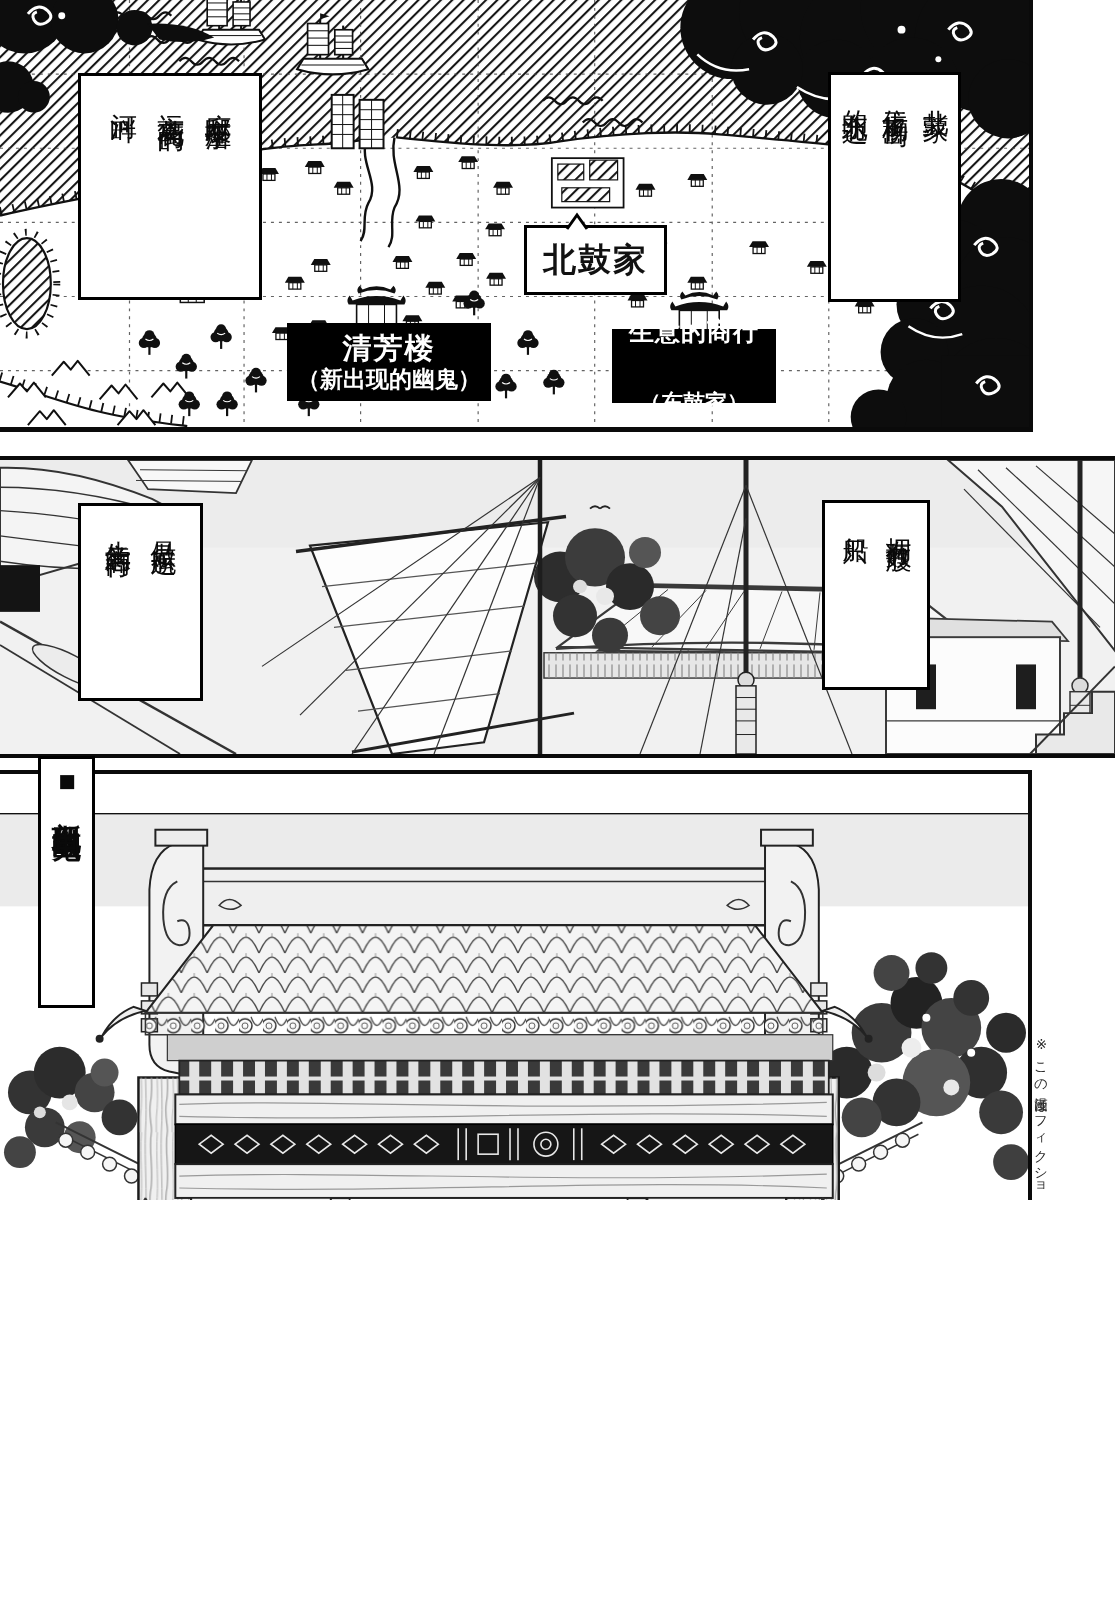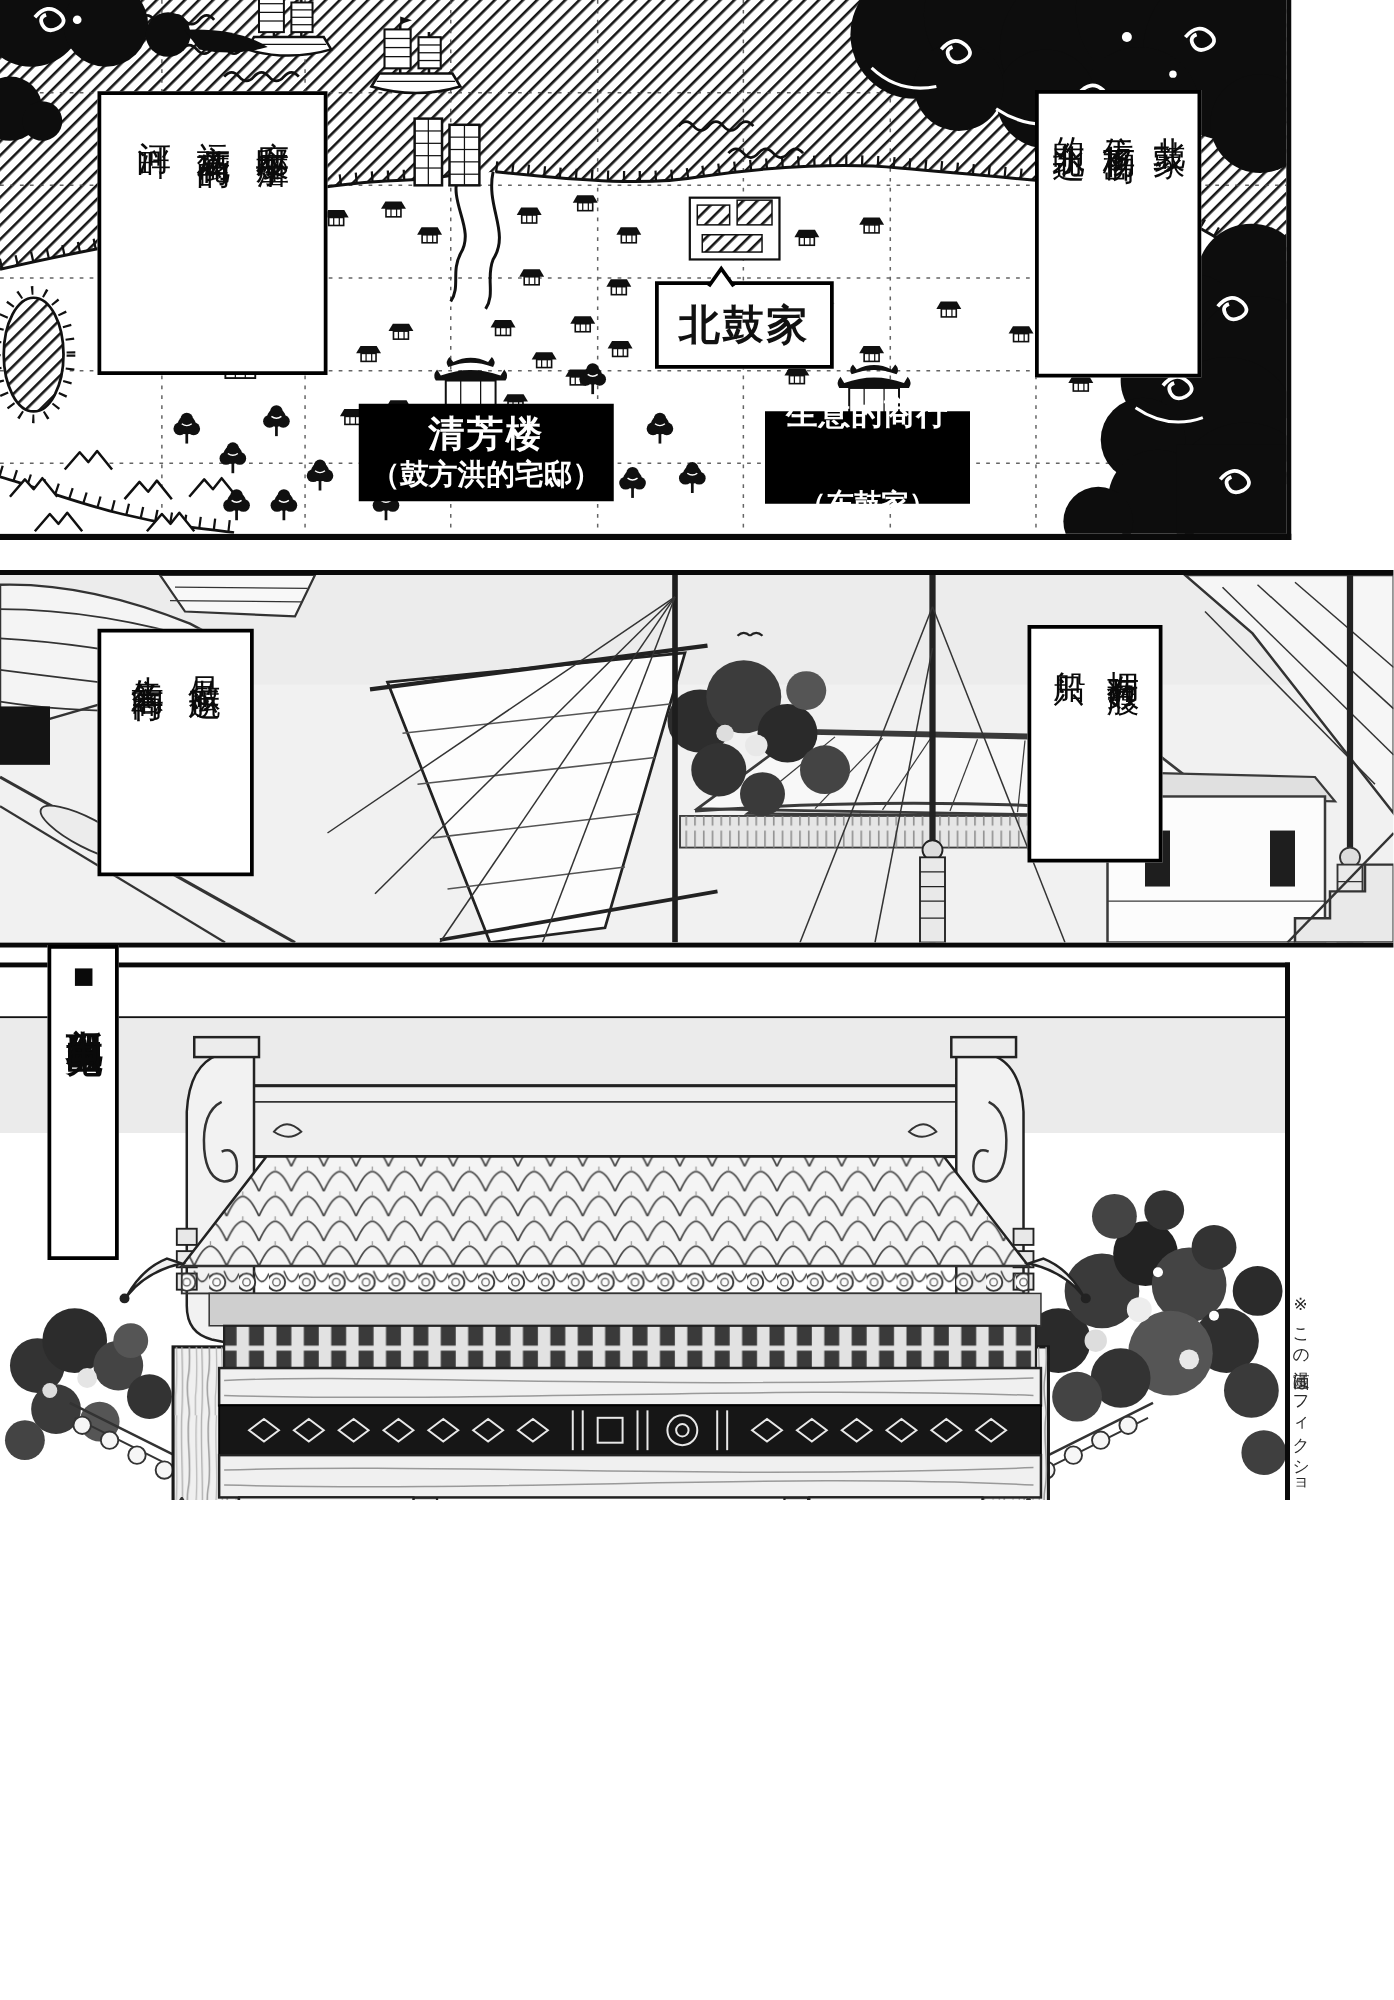--- a/index.html
+++ b/index.html
@@ -720,21 +720,21 @@
   </div>
   <div class="lbl-north">
     <svg viewBox="0 0 20 15">
       <path d="M0,15 L10,1 L20,15 Z" fill="#fff"></path>
       <path d="M0,15 L10,1 L20,15" fill="none" stroke="#000" stroke-width="3"></path>
     </svg>
     <span>北鼓家</span>
   </div>
   <div class="lbl-black lbl-qf">
     <div class="l1">清芳楼</div>
-    <div class="l2">（鼓方洪的宅邸）</div>
+    <div class="l2">（新出现的幽鬼）</div>
   </div>
   <div class="lbl-black lbl-dr">
     <div class="l1">生意的商行</div>
     <div class="l2">（东鼓家）</div>
   </div>
   <div class="speech s-ml">
     <span class="vtext">是做航运
 生意的商行</span>
   </div>
   <div class="speech s-mr">

